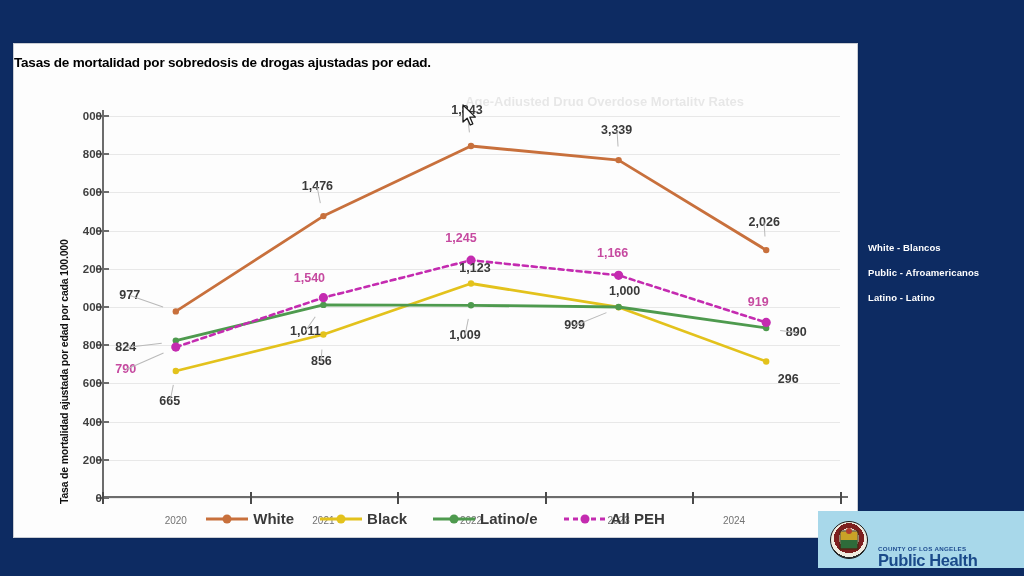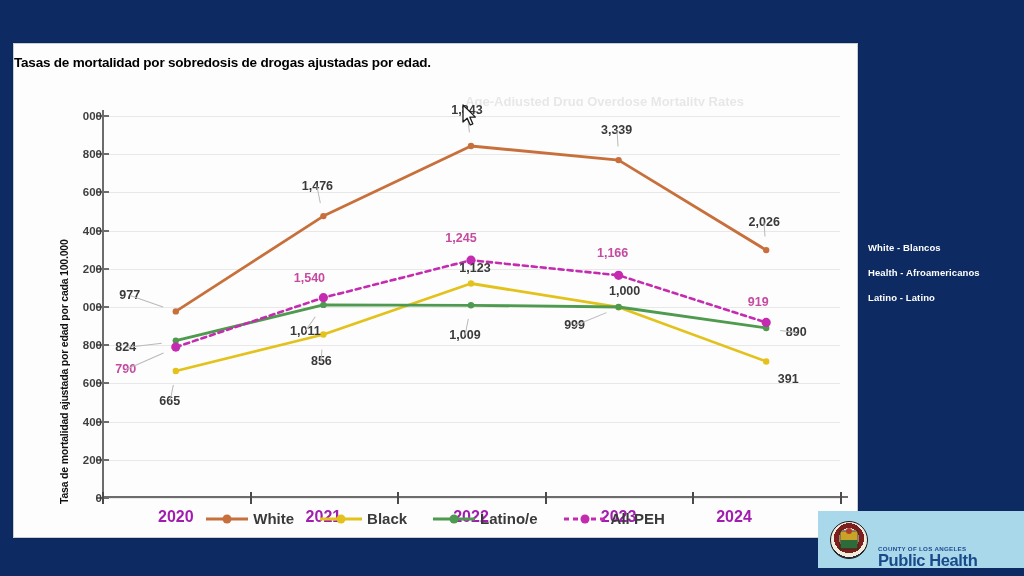--- a/index.html
+++ b/index.html
@@ -102,22 +102,22 @@
     position: absolute; left: -5px; width: 12px; height: 2px;
     background: #6c6c6c; transform: translateY(-50%);
   }
   .x-tickmark {
     position: absolute; bottom: -6px; width: 2px; height: 12px;
     background: #4a4a4a;
   }
   .x-tick-label {
     position: absolute;
     bottom: -28px;
-    font-size: 16px; font-weight: bold;
-    color: #a21caf;
+    font-size: 10px; font-weight: normal;
+    color: #737373;
     transform: translateX(-50%);
     white-space: nowrap;
   }
 
   svg#series-svg {
     position: absolute; left: 0; top: 0;
     width: 100%; height: 100%;
     overflow: visible;
   }
 
@@ -334,21 +334,21 @@
           <div class="leader" style="left: 514.6px; top: 14.121px; width: 16.0666px; transform: rotate(86.1859deg);"></div>
           <div class="dlabel" style="left: 662.2px; top: 106.082px;">2,026</div>
           <div class="leader" style="left: 662.2px; top: 106.082px; width: 14.0713px; transform: rotate(85.9144deg);"></div>
           <div class="dlabel" style="left: 67.8px; top: 284.985px;">665</div>
           <div class="leader" style="left: 67.8px; top: 284.985px; width: 16.5941px; transform: rotate(-78.6901deg);"></div>
           <div class="dlabel" style="left: 219.4px; top: 244.504px;">856</div>
           <div class="leader" style="left: 219.4px; top: 244.504px; width: 12.0768px; transform: rotate(-85.6013deg);"></div>
           <div class="dlabel" style="left: 373px; top: 151.507px;">1,123</div>
           <div class="dlabel" style="left: 472.6px; top: 209.191px;">999</div>
           <div class="leader" style="left: 472.6px; top: 209.191px; width: 33.5395px; transform: rotate(-22.249deg);"></div>
-          <div class="dlabel" style="left: 686.2px; top: 263.435px;">391</div>
+          <div class="dlabel" style="left: 686.2px; top: 263.435px;">296</div>
           <div class="dlabel" style="left: 23.8px; top: 230.616px;">824</div>
           <div class="leader" style="left: 23.8px; top: 230.616px; width: 36.3587px; transform: rotate(-6.84277deg);"></div>
           <div class="dlabel" style="left: 203.4px; top: 214.899px;">1,011</div>
           <div class="leader" style="left: 203.4px; top: 214.899px; width: 17.6228px; transform: rotate(-55.3048deg);"></div>
           <div class="dlabel" style="left: 363px; top: 219.281px;">1,009</div>
           <div class="leader" style="left: 363px; top: 219.281px; width: 16.5941px; transform: rotate(-78.6901deg);"></div>
           <div class="dlabel" style="left: 522.6px; top: 175px;">1,000</div>
           <div class="dlabel" style="left: 694.2px; top: 216.01px;">890</div>
           <div class="leader" style="left: 694.2px; top: 216.01px; width: 16.2655px; transform: rotate(-172.405deg);"></div>
           <div class="dlabel peh" style="left: 23.8px; top: 253.11px;">790</div>
@@ -388,21 +388,21 @@
           <div class="lm-line" style="background: repeating-linear-gradient(to right, rgb(196, 43, 176) 0px, rgb(196, 43, 176) 5px, transparent 5px, transparent 9px);"></div>
           <div class="lm-dot" style="background: rgb(196, 43, 176);"></div>
         </div>
         <span class="legend-label">All PEH</span>
       </div>
     </div>
 </div>
 
 <div id="glossary">
     <div class="gloss-line">White - Blancos</div>
-    <div class="gloss-line">Health - Afroamericanos</div>
+    <div class="gloss-line">Public - Afroamericanos</div>
     <div class="gloss-line">Latino - Latino</div>
   </div>
 
 <div id="logo-bar">
   <div id="seal"></div>
   <div id="logo-text">
     <div id="logo-top">County of Los Angeles</div>
     <div id="logo-main">Public Health</div>
   </div>
 </div>

